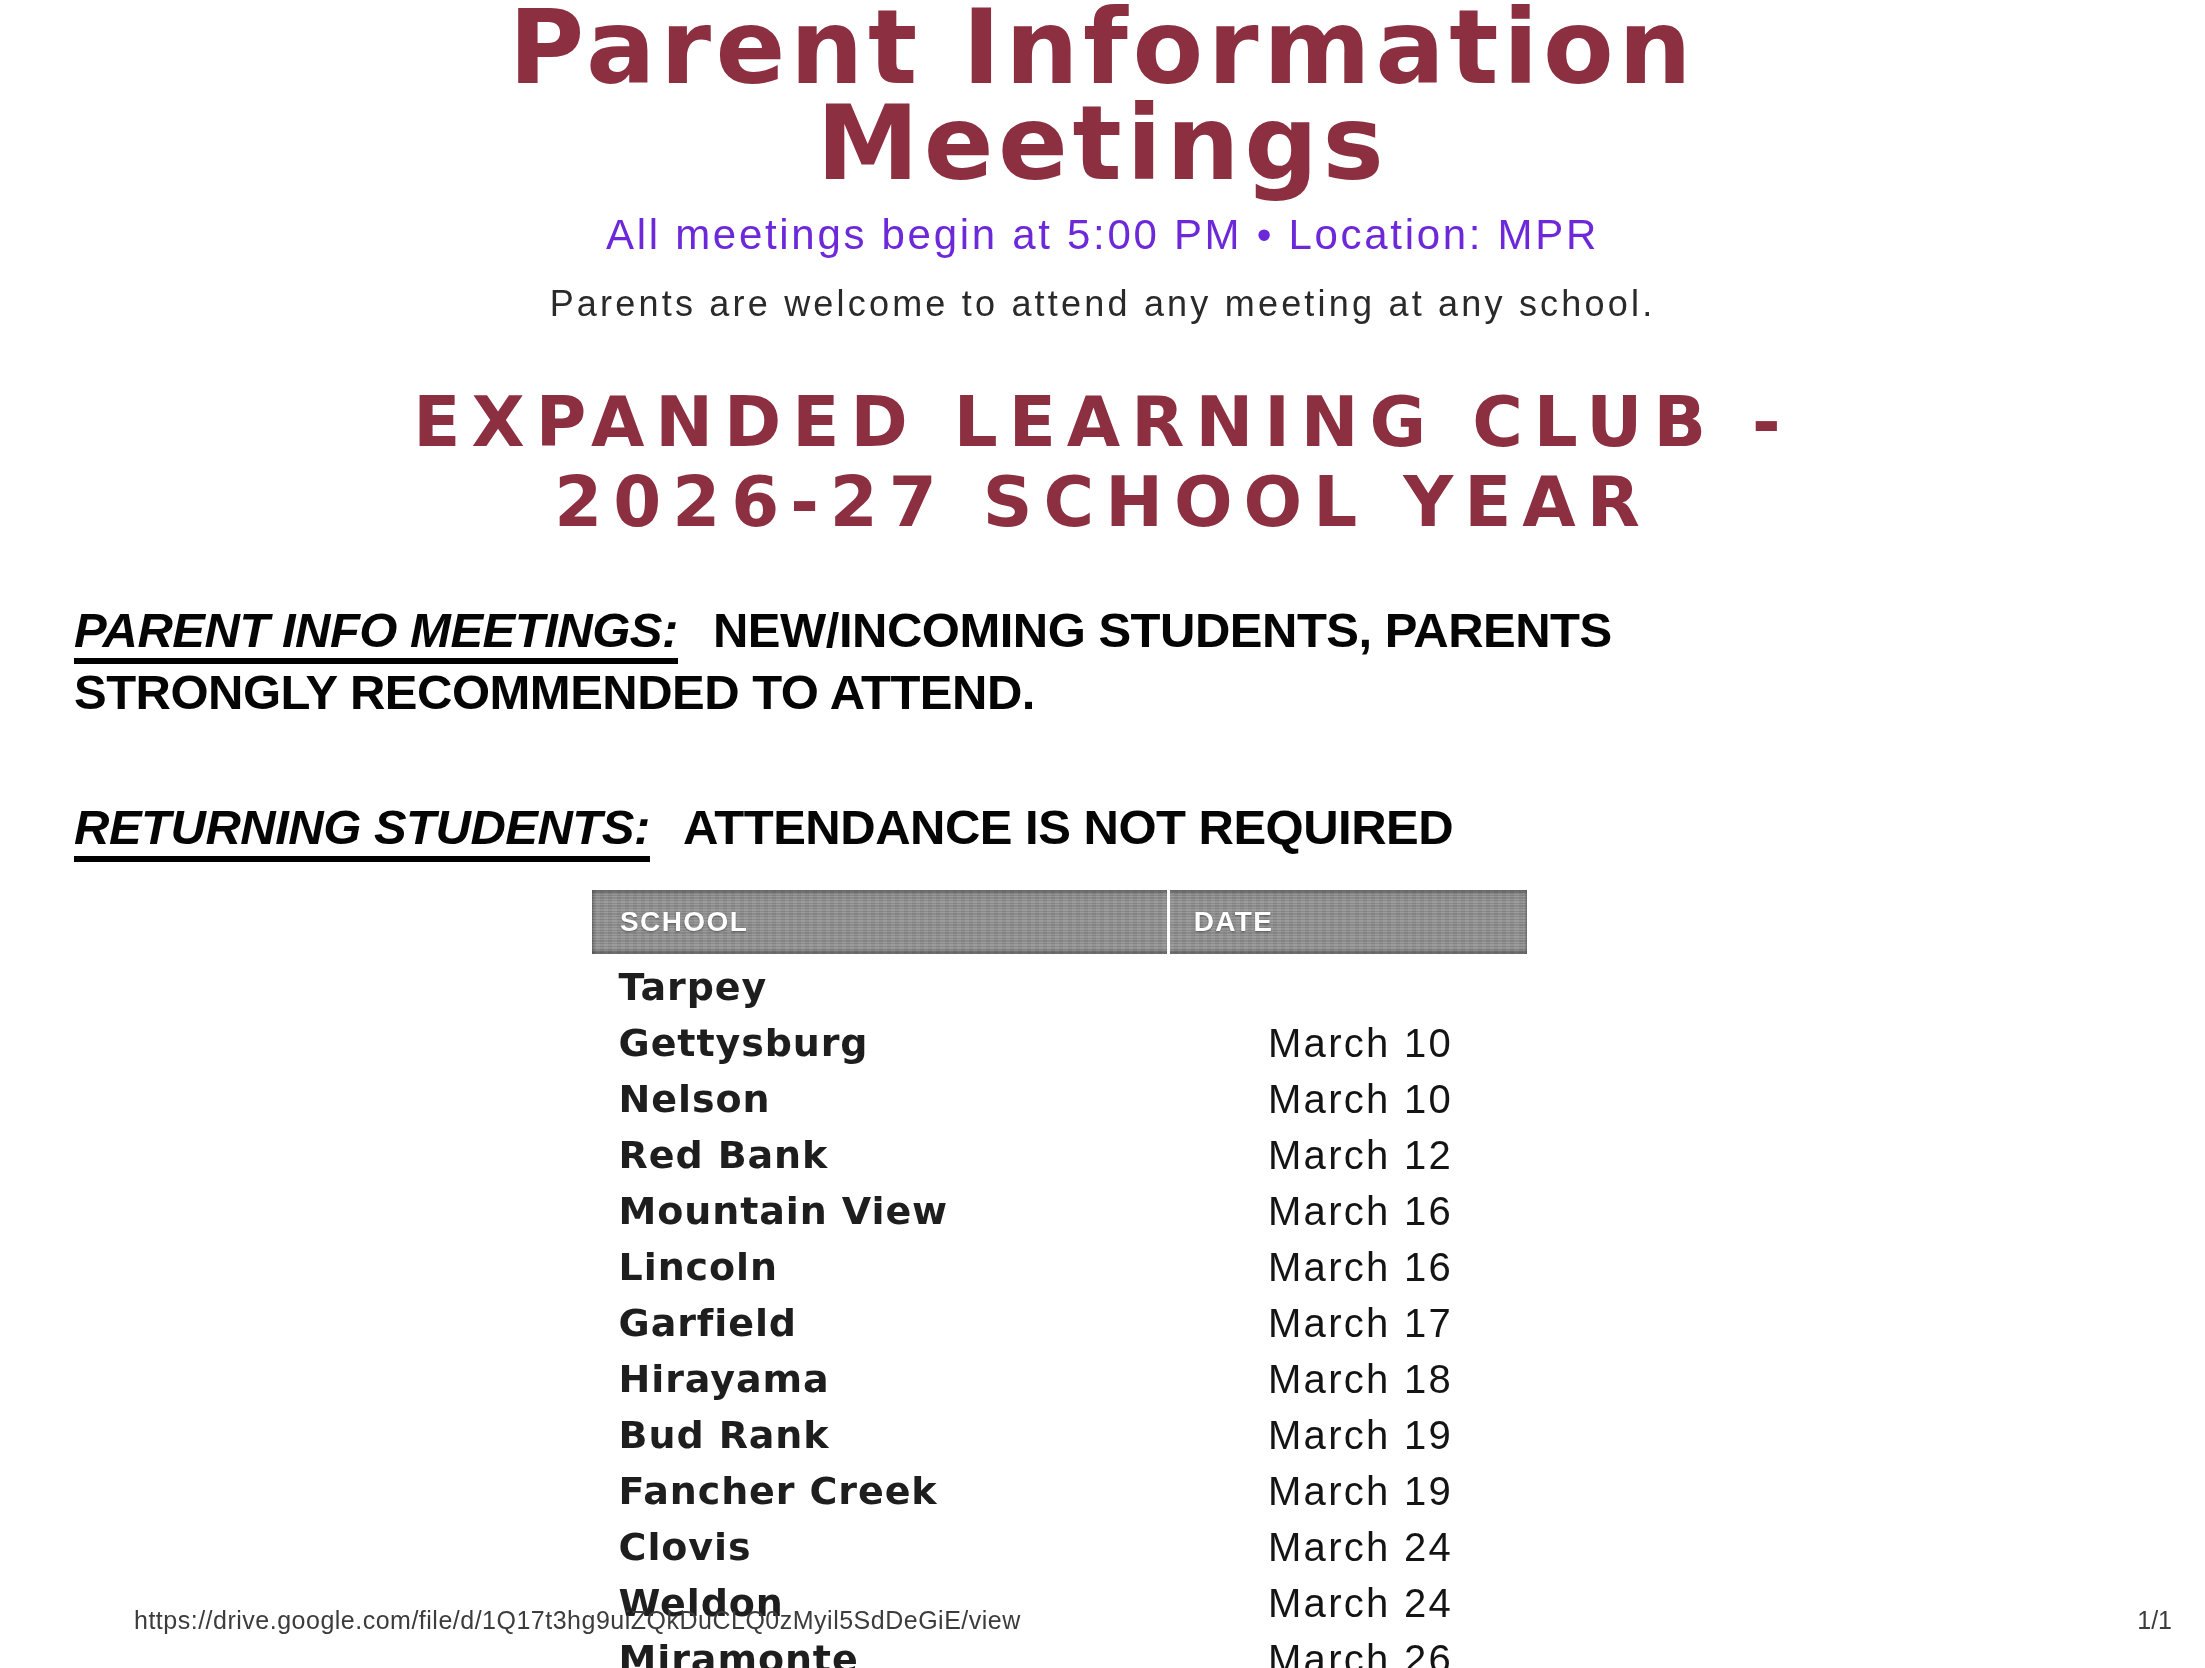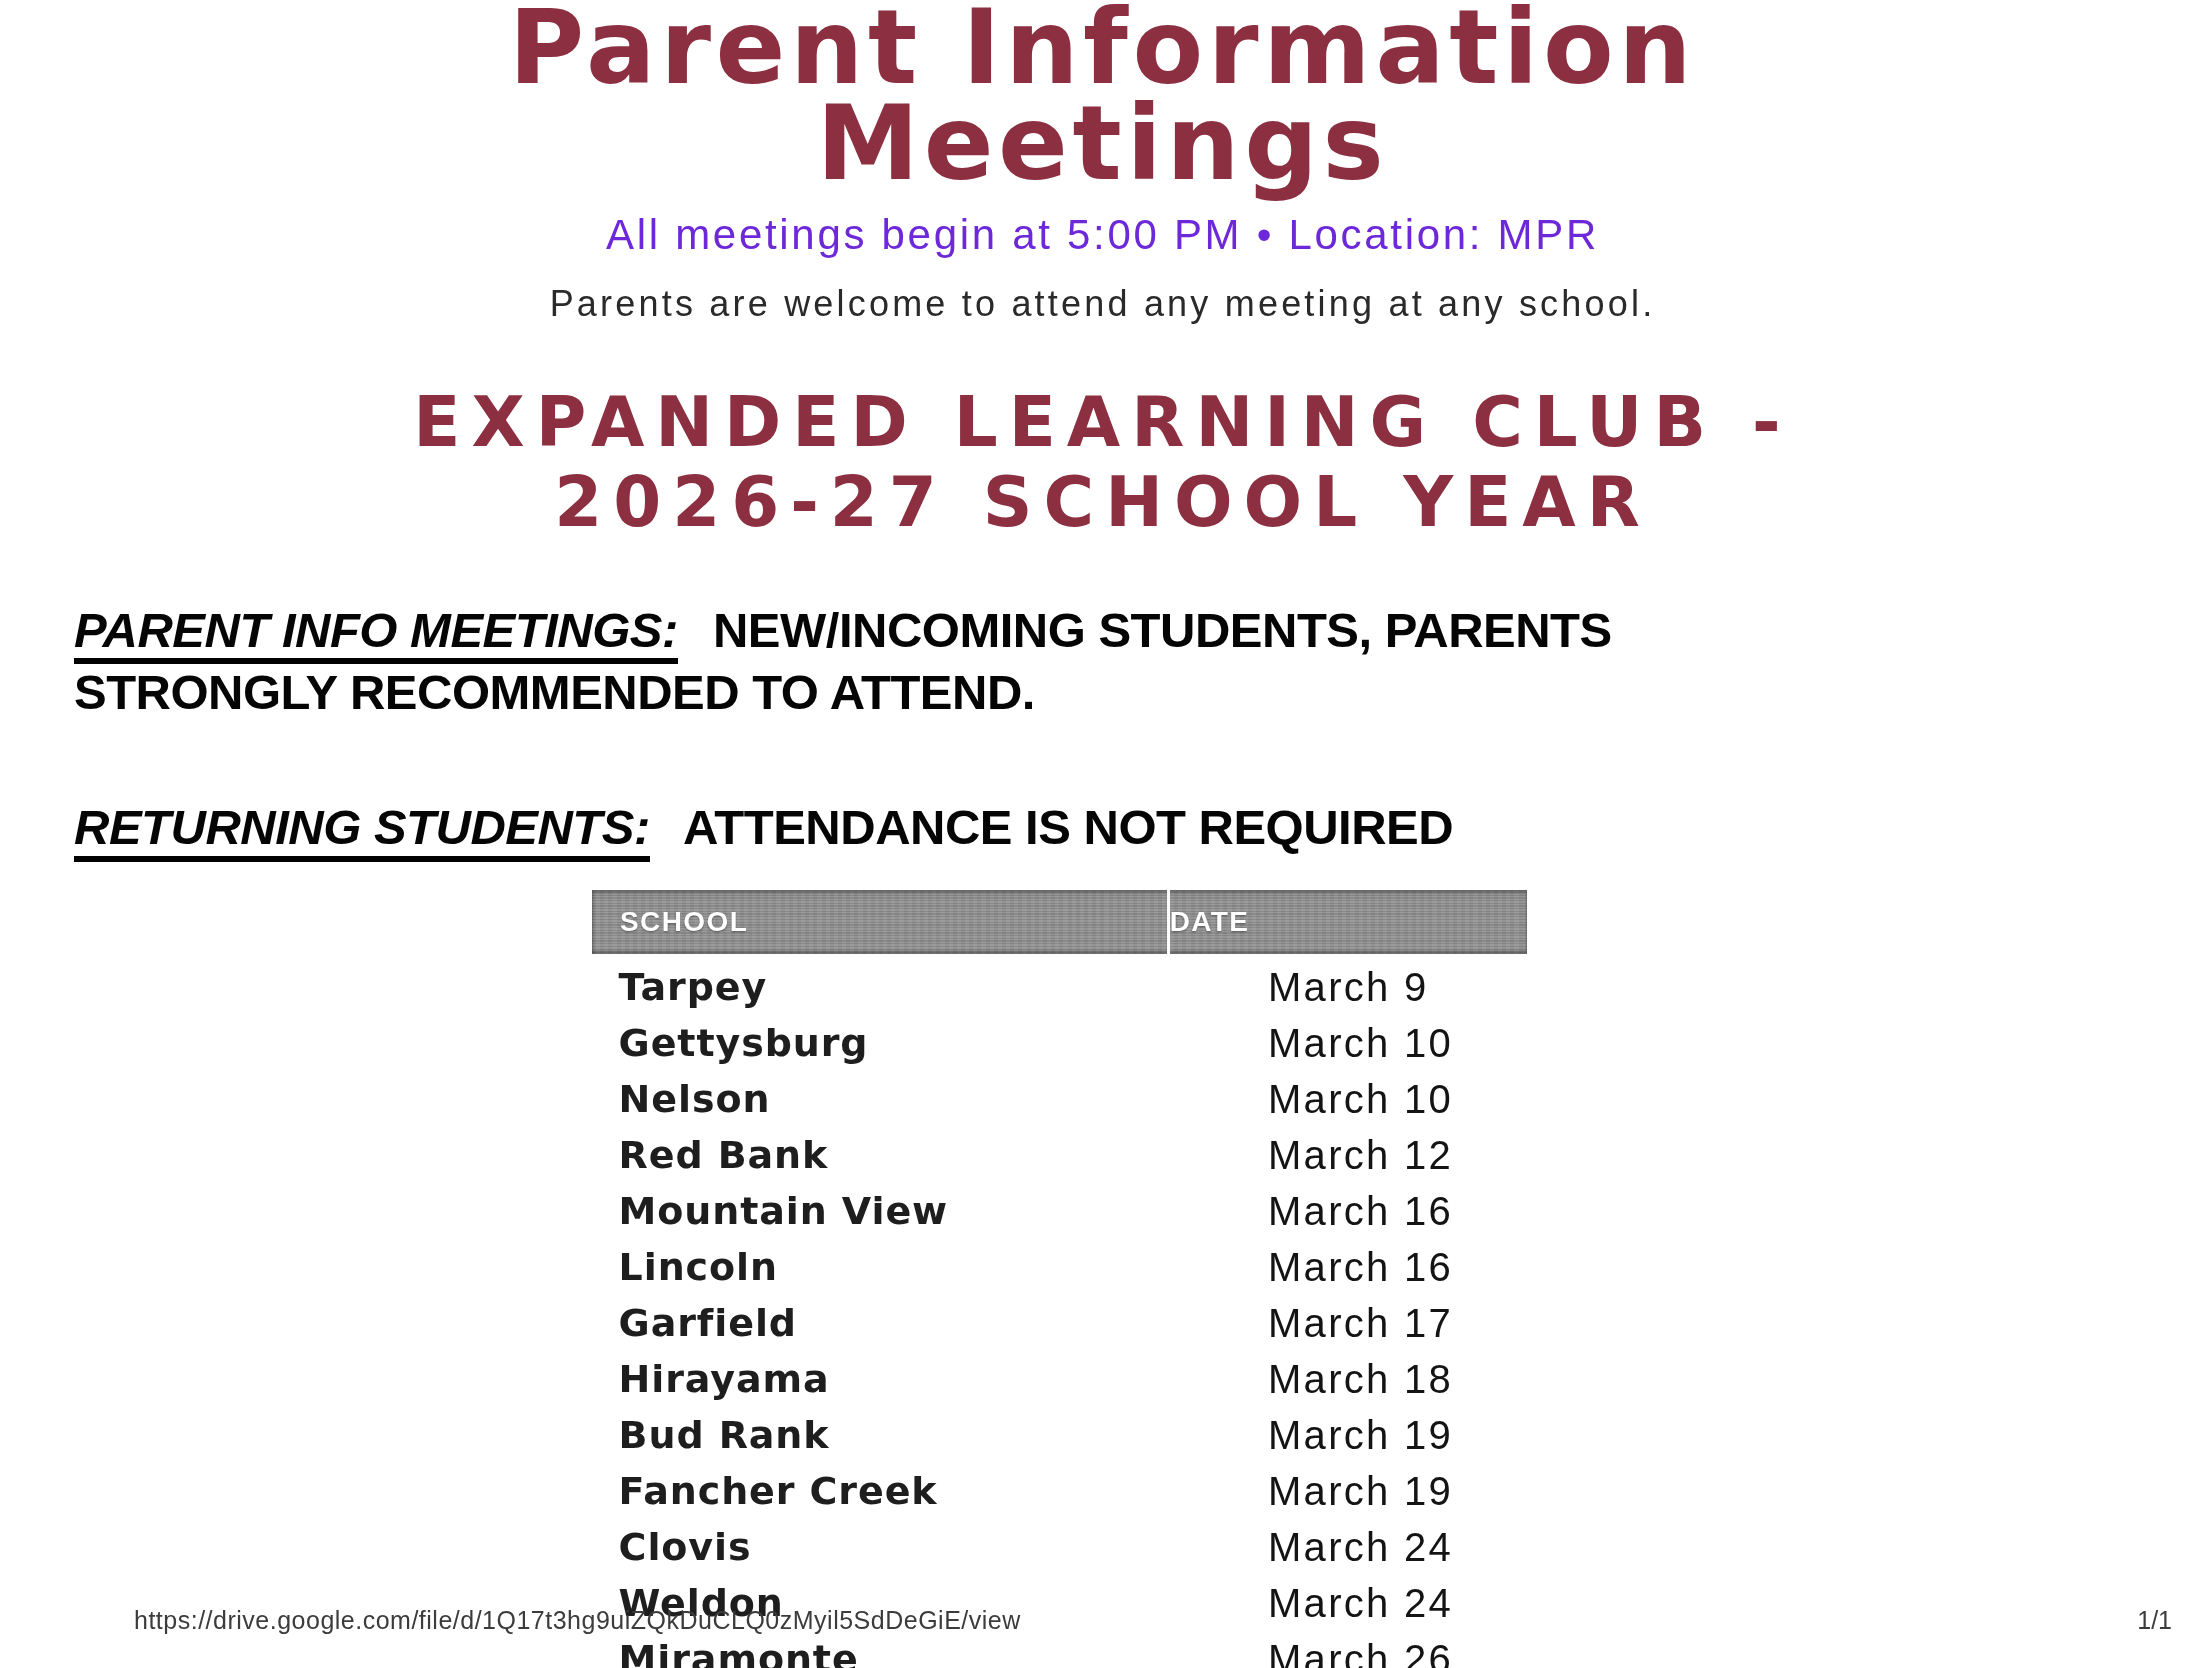--- a/index.html
+++ b/index.html
@@ -88,21 +88,21 @@
     display:flex; align-items:center;
     color:#ffffff;
     font-weight:bold;
     font-size:28px;
     letter-spacing:1.4px;
     box-sizing:border-box;
     text-shadow:0 0.9px 1.8px rgba(0,0,0,0.4);
   }
   .th-school { width:575px; padding-left:28px; }
   .th-divider { width:2.7px; background:#ffffff; }
-  .th-date { flex:1; }
+  .th-date { flex:1; padding-left:24px; }
 
   .tbody { padding-top:5.5px; }
   .trow { display:flex; height:56px; align-items:center; }
   .cell { box-sizing:border-box; white-space:nowrap; }
   .cell-school {
     width:578px; padding-left:26.6px;
     font-family:"DejaVu Sans", sans-serif;
     font-weight:bold;
     font-size:38px;
     letter-spacing:0.9px;
@@ -157,21 +157,20 @@
 
   <div class="elc-table">
     <div class="thead">
       <div class="th th-school">SCHOOL</div>
       <div class="th-divider"></div>
       <div class="th th-date">DATE</div>
     </div>
     <div class="tbody">
         <div class="trow">
           <div class="cell cell-school">Tarpey</div>
-          <div class="cell cell-date">March 9</div>
         </div>
         <div class="trow">
           <div class="cell cell-school">Gettysburg</div>
           <div class="cell cell-date">March 10</div>
         </div>
         <div class="trow">
           <div class="cell cell-school">Nelson</div>
           <div class="cell cell-date">March 10</div>
         </div>
         <div class="trow">

